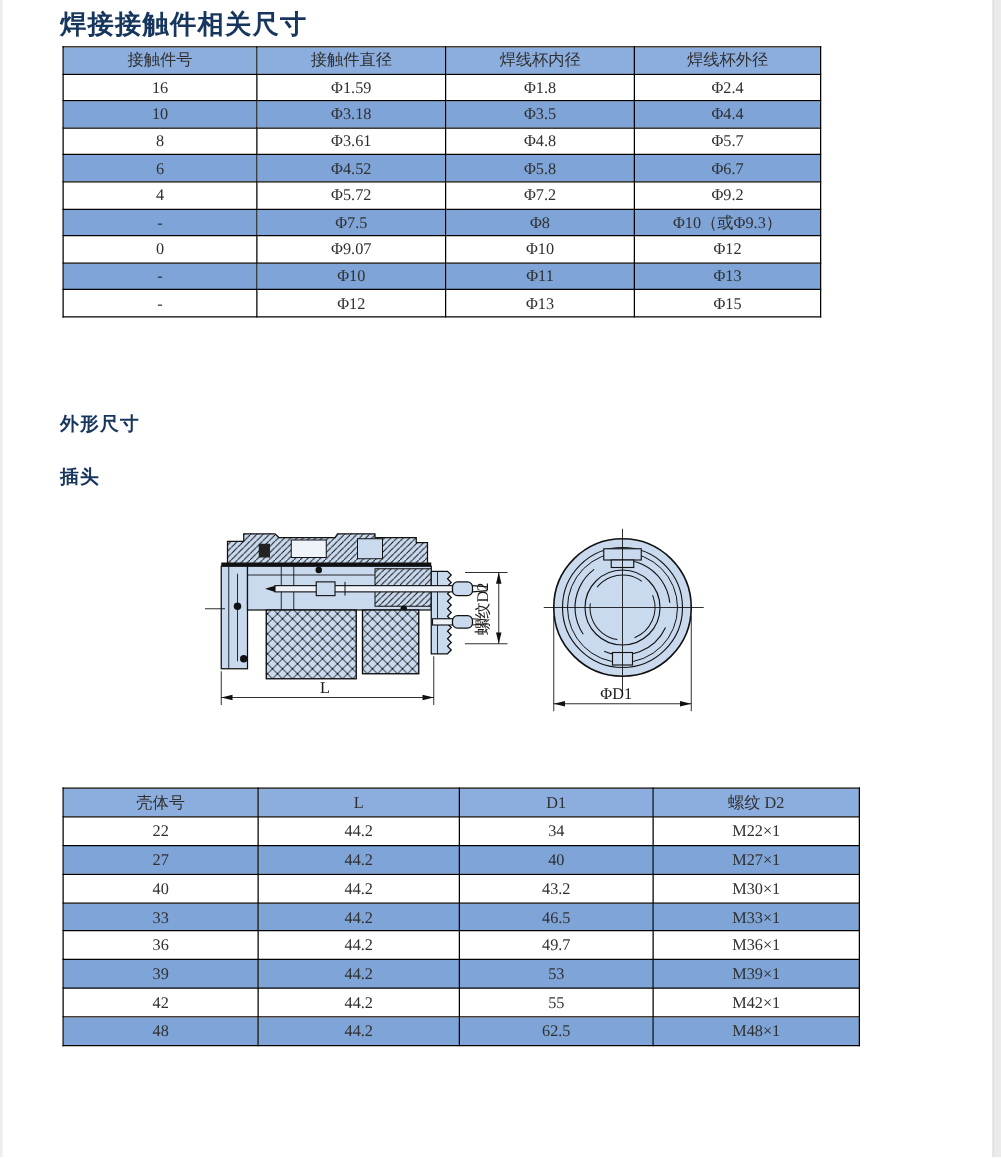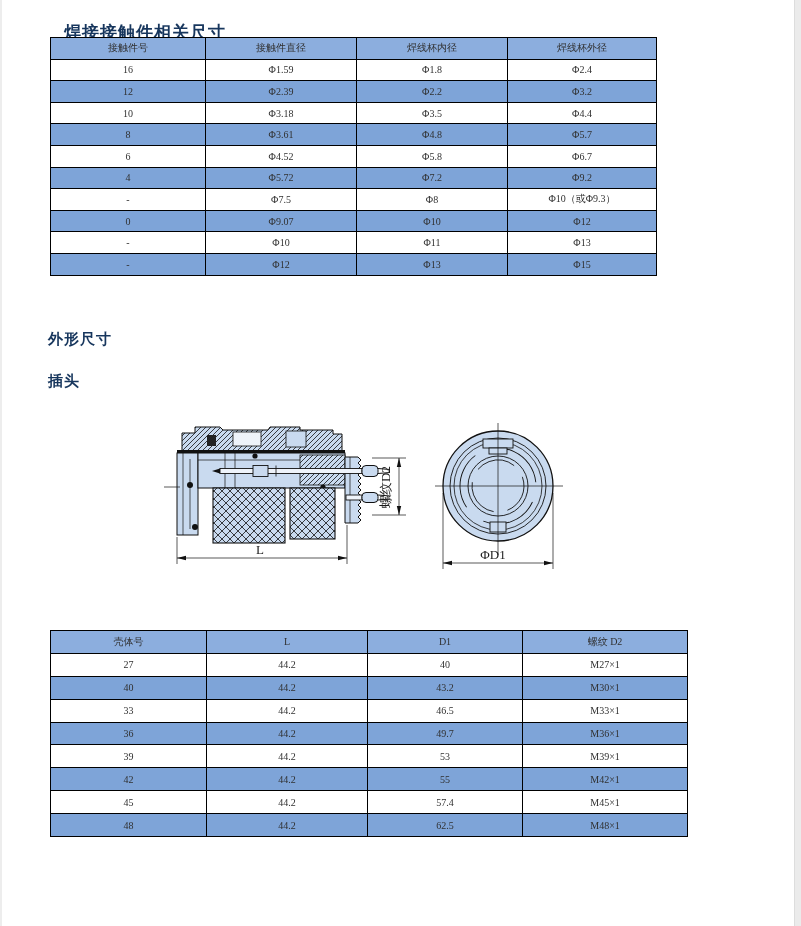--- a/index.html
+++ b/index.html
@@ -4,36 +4,36 @@
 <style>
   html,body{margin:0;padding:0;background:#ffffff;}
   .page{
     position:relative; width:801px; height:926px; background:#ffffff;
     overflow:hidden; font-family:"Liberation Serif","DejaVu Serif",serif;
   }
   .left-edge{position:absolute;left:0;top:0;width:2px;height:100%;background:#ededed;}
   .right-strip{position:absolute;right:0;top:0;width:6px;height:100%;background:#ebebeb;border-left:1px solid #dddddd;}
 
   h1.title{
-    position:absolute;left:48px;top:5px;margin:16px;
+    position:absolute;left:48px;top:5px;margin:0;
     font-family:"Liberation Sans","DejaVu Sans",sans-serif;
-    font-size:17px;font-weight:bold;color:#17365d;letter-spacing:1px;text-align:center;
+    font-size:21px;font-weight:bold;color:#17365d;letter-spacing:1px;text-align:center;
   }
   h2.subtitle{
     position:absolute;left:48px;margin:0;
     font-family:"Liberation Sans","DejaVu Sans",sans-serif;
     font-size:15px;font-weight:bold;color:#17365d;letter-spacing:1px;
   }
   #outline-title{top:330px;}
   #plug-title{top:372px;}
 
   table.dtable{
     position:absolute;border-collapse:collapse;table-layout:fixed;
     font-family:"Liberation Serif","DejaVu Serif",serif;
-    font-size:10px;color:#303030;text-align:center;
+    font-size:13px;color:#303030;text-align:center;
   }
   table.dtable th,table.dtable td{
     border:1px solid #000;padding:0;font-weight:normal;
     overflow:hidden;white-space:nowrap;vertical-align:middle;
   }
   table.dtable thead th{background:#8caede;}
   table.dtable tbody tr:nth-child(even) td{background:#7ea4d8;}
   #table1{left:50px;top:37px;width:607px;}
   #table1 tr{height:21.6px;}
   #table2{left:50px;top:630px;width:638px;}
@@ -65,26 +65,20 @@
           <th>焊线杯内径</th>
           <th>焊线杯外径</th>
         </tr>
       </thead>
       <tbody>
         <tr>
           <td>16</td>
           <td>Φ1.59</td>
           <td>Φ1.8</td>
           <td>Φ2.4</td>
-        </tr>
-        <tr>
-          <td>12</td>
-          <td>Φ2.39</td>
-          <td>Φ2.2</td>
-          <td>Φ3.2</td>
         </tr>
         <tr>
           <td>10</td>
           <td>Φ3.18</td>
           <td>Φ3.5</td>
           <td>Φ4.4</td>
         </tr>
         <tr>
           <td>8</td>
           <td>Φ3.61</td>
@@ -246,20 +240,26 @@
   <thead>
         <tr>
           <th>壳体号</th>
           <th>L</th>
           <th>D1</th>
           <th>螺纹 D2</th>
         </tr>
       </thead>
       <tbody>
         <tr>
+          <td>22</td>
+          <td>44.2</td>
+          <td>34</td>
+          <td>M22×1</td>
+        </tr>
+        <tr>
           <td>27</td>
           <td>44.2</td>
           <td>40</td>
           <td>M27×1</td>
         </tr>
         <tr>
           <td>40</td>
           <td>44.2</td>
           <td>43.2</td>
           <td>M30×1</td>
@@ -282,26 +282,20 @@
           <td>53</td>
           <td>M39×1</td>
         </tr>
         <tr>
           <td>42</td>
           <td>44.2</td>
           <td>55</td>
           <td>M42×1</td>
         </tr>
         <tr>
-          <td>45</td>
-          <td>44.2</td>
-          <td>57.4</td>
-          <td>M45×1</td>
-        </tr>
-        <tr>
           <td>48</td>
           <td>44.2</td>
           <td>62.5</td>
           <td>M48×1</td>
         </tr>
       </tbody>
     </table>
 
   <div class="right-strip"></div>
 </div>

